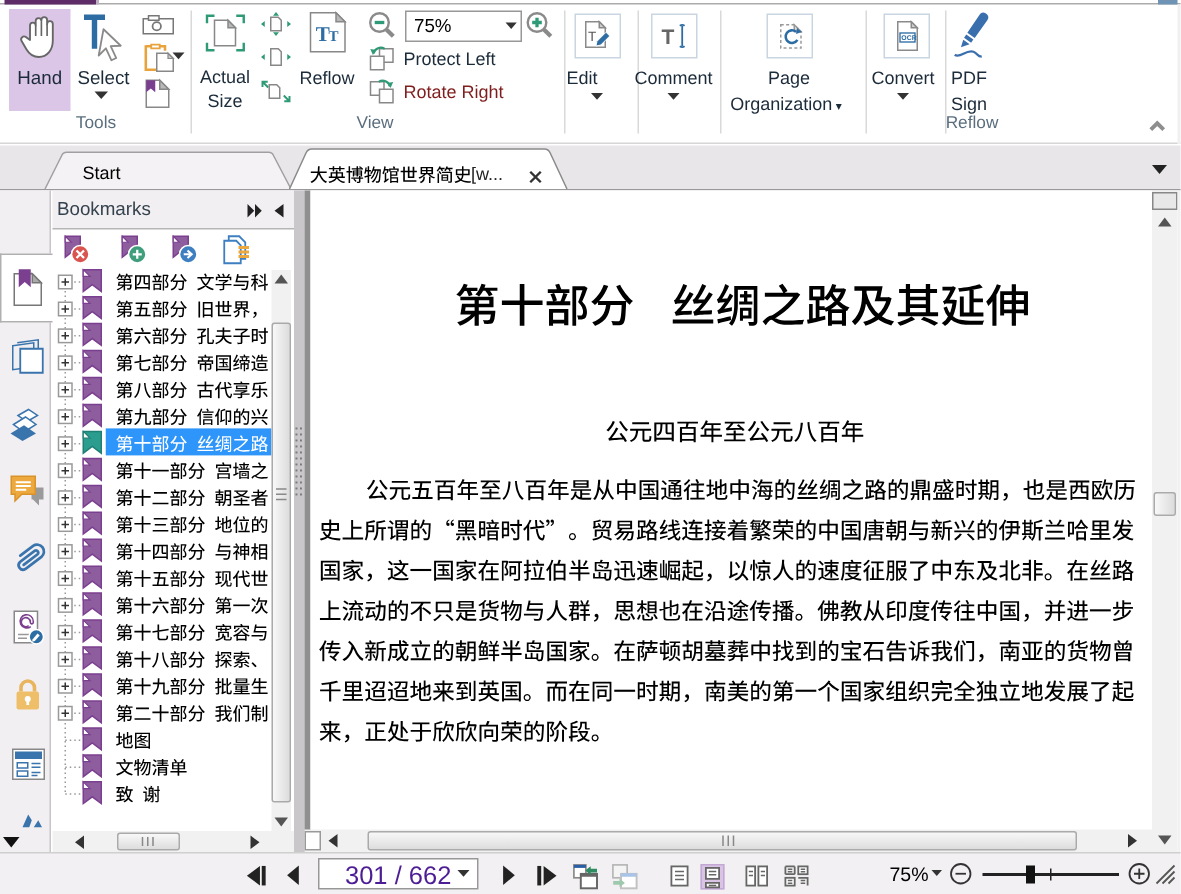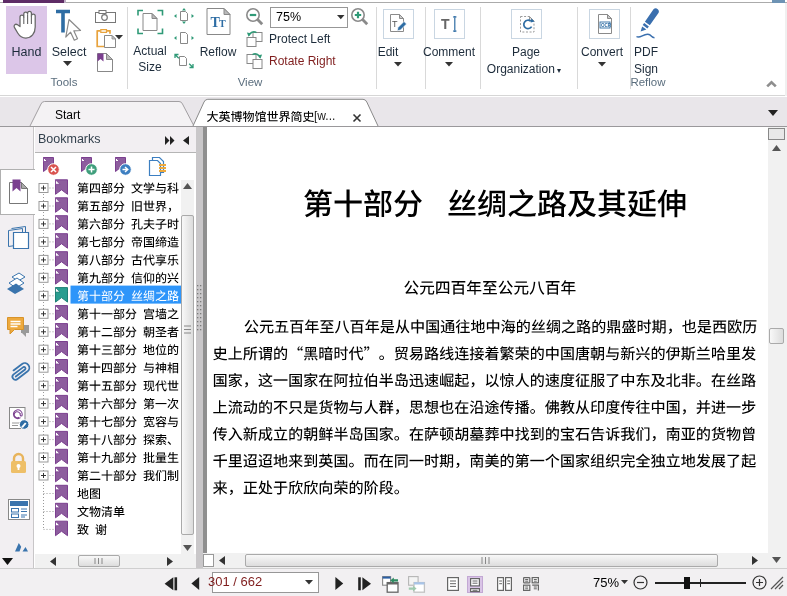--- a/index.html
+++ b/index.html
@@ -436,21 +436,21 @@
   </svg>
 <div class="ab" style="left:0;top:568px;width:787px;height:28px;background:#f2f0f2;border-top:1px solid #cfcfcf"></div>
 <svg class="ab" style="left:164px;top:576.5px" width="14" height="14" viewBox="0 0 14 14">
     <path d="M9.3 .3 v13 L.6 6.8 z" fill="#222"></path>
     <rect x="10.5" y=".3" width="2.6" height="13" fill="#222"></rect>
   </svg>
 <svg class="ab" style="left:191px;top:577px" width="9" height="13">
     <path d="M8.2 0 v13 L.4 6.5 z" fill="#222"></path>
   </svg>
 <div class="ab" style="left:212px;top:572px;width:107px;height:21px;background:#fff;border:1px solid #979797"></div>
-<div class="ab" style="left:208px;top:574px;font-size:13px;color:#7f1d1d">301 / 662</div>
+<div class="ab" style="left:230px;top:574px;font-size:17px;color:#4c1d95">301 / 662</div>
 <svg class="ab" style="left:305px;top:580px" width="9" height="5">
     <path d="M0 0h8l-4 4.5z" fill="#333"></path>
   </svg>
 <svg class="ab" style="left:334.5px;top:577px" width="9" height="13">
     <path d="M.4 0 v13 L8.2 6.5 z" fill="#222"></path>
   </svg>
 <svg class="ab" style="left:357.5px;top:576.5px" width="14" height="14" viewBox="0 0 14 14">
     <rect x=".2" y=".3" width="2.6" height="13" fill="#222"></rect>
     <path d="M4.4 .3 L13 6.8 4.4 13.3 z" fill="#222"></path>
   </svg>

